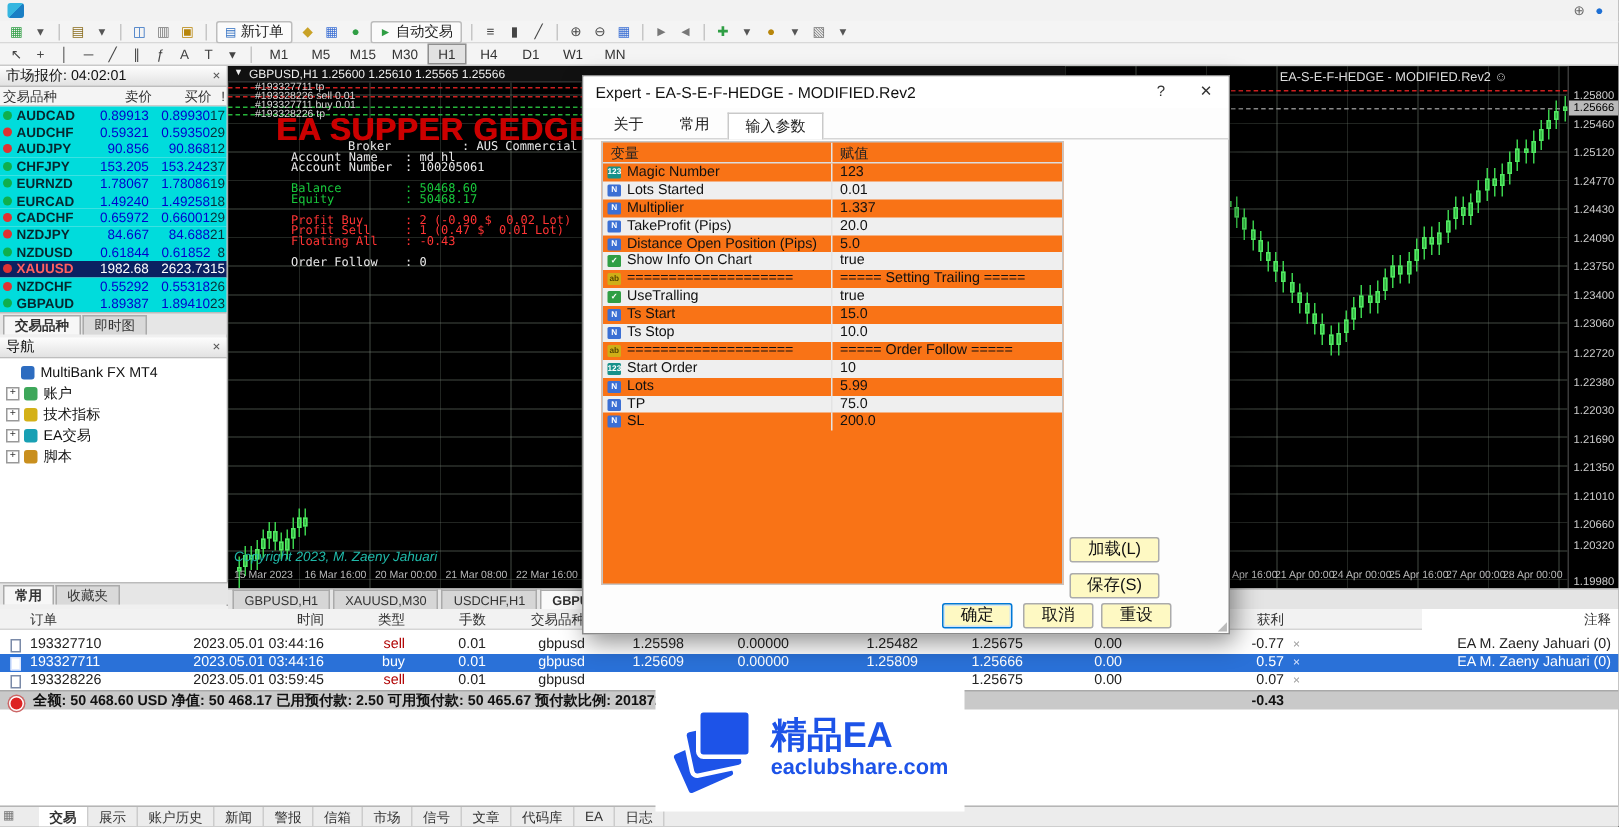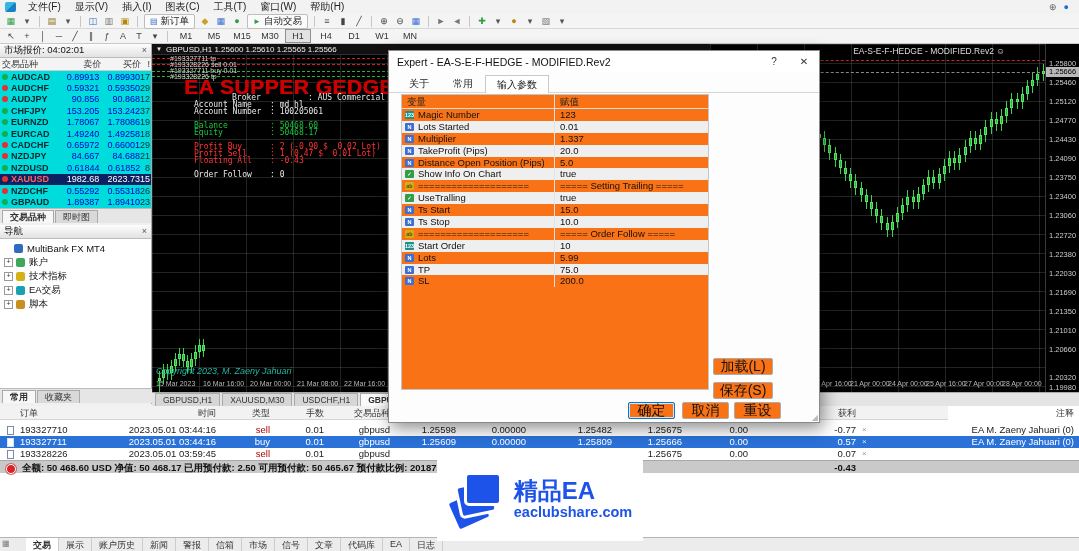--- a/index.html
+++ b/index.html
@@ -107,21 +107,21 @@
   #dlg-table{position:absolute;left:12px;top:43px;width:308px;height:296px;border:1px solid #c5c5c5;background:#f97316;overflow:hidden;box-sizing:border-box}
   #dlg-thead{height:13px;border-bottom:1px solid #dcdcdc;font-size:9.5px;color:#222;position:relative}
   .dth-var{position:absolute;left:5px;top:1px}.dth-val{position:absolute;left:158px;top:1px}
   .dlg-vsplit{position:absolute;left:152px;top:0;width:1px;height:100%;background:#e3e3e3}
   .prow{position:relative;height:11.9px;font-size:9.5px;color:#111}
   .prow.odd{background:#efefef}
   .p-ico{position:absolute;left:3px;top:2px;width:9px;height:8px;border-radius:1px;color:#fff;font-size:5.5px;line-height:8px;text-align:center;font-weight:bold}
   .p-ico.int{background:#17918a}.p-ico.double{background:#3b6fd4}.p-ico.bool{background:#2f9e44}.p-ico.string{background:#cfae17;color:#5a4a00}
   .p-name{position:absolute;left:16px;top:0;line-height:11.9px;white-space:nowrap;max-width:134px;overflow:hidden}
   .p-val{position:absolute;left:158px;top:0;line-height:11.9px;white-space:nowrap}
-  .dlg-btn{position:absolute;height:17px;background:#f97316;border:1px solid #ababab;font-size:14px;text-align:center;line-height:15px;border-radius:2px;color:#111;box-sizing:border-box}
+  .dlg-btn{position:absolute;height:17px;background:#fef9c3;border:1px solid #ababab;font-size:11px;text-align:center;line-height:15px;border-radius:2px;color:#111;box-sizing:border-box}
   #btn-load{left:324px;top:307px;width:60px}
   #btn-save{left:324px;top:331px;width:60px}
   #btn-ok{left:239px;top:351px;width:47px;border:1px solid #0078d7;box-shadow:inset 0 0 0 1px #cfe4f7}
   #btn-cancel{left:293px;top:351px;width:47px}
   #btn-reset{left:345px;top:351px;width:47px}
   #dlg-grip{position:absolute;right:1px;bottom:0;font-size:8px;color:#bbb}
 
   
   #wm{position:absolute;left:437px;top:456px;width:206px;height:85px;background:#fff;z-index:9;display:flex;align-items:center;justify-content:center;gap:10px}
   #wm-logo{position:relative;width:56px;height:56px;flex:none}
@@ -130,29 +130,20 @@
   #wm-title{font-size:24px;font-weight:bold;color:#1d53e8;line-height:26px}
   #wm-url{font-size:14.5px;font-weight:bold;color:#1d53e8}
 </style>
 </head>
 <body>
 
 <div id="app">
 
   <div id="menubar">
     <div class="app-icon"></div>
-    <div id="menu-items" style="display:flex">
-        <div class="menu-item">文件(F)</div>
-        <div class="menu-item">显示(V)</div>
-        <div class="menu-item">插入(I)</div>
-        <div class="menu-item">图表(C)</div>
-        <div class="menu-item">工具(T)</div>
-        <div class="menu-item">窗口(W)</div>
-        <div class="menu-item">帮助(H)</div>
-      </div>
     <div id="menu-right">
         <span style="color: rgb(102, 102, 102);">⊕</span>
         <span style="color: rgb(29, 111, 212);">●</span>
       </div>
   </div>
 
   <div id="toolbar1">
       <div class="tb-icon" style="color: rgb(47, 158, 68);">▦</div>
       <div class="tb-icon" style="color: rgb(85, 85, 85);">▾</div>
       <div class="tb-sep"></div>
@@ -584,21 +575,21 @@
             <div class="tick" style="top: 129.36px;">1.23750</div>
             <div class="tick" style="top: 148.42px;">1.23400</div>
             <div class="tick" style="top: 167.48px;">1.23060</div>
             <div class="tick" style="top: 186.54px;">1.22720</div>
             <div class="tick" style="top: 205.6px;">1.22380</div>
             <div class="tick" style="top: 224.66px;">1.22030</div>
             <div class="tick" style="top: 243.72px;">1.21690</div>
             <div class="tick" style="top: 262.78px;">1.21350</div>
             <div class="tick" style="top: 281.84px;">1.21010</div>
             <div class="tick" style="top: 300.9px;">1.20660</div>
-            <div class="tick" style="top: 329px;">1.20320</div>
+            <div class="tick" style="top: 315px;">1.20320</div>
             <div class="tick" style="top: 339.02px;">1.19980</div>
           </div>
         <div id="price-marker" style="top:23px">1.25666</div>
       </div>
     </div>
   </div>
 
   <div id="chart-tabs">
       <div class="ct">GBPUSD,H1</div>
       <div class="ct">XAUUSD,M30</div>

